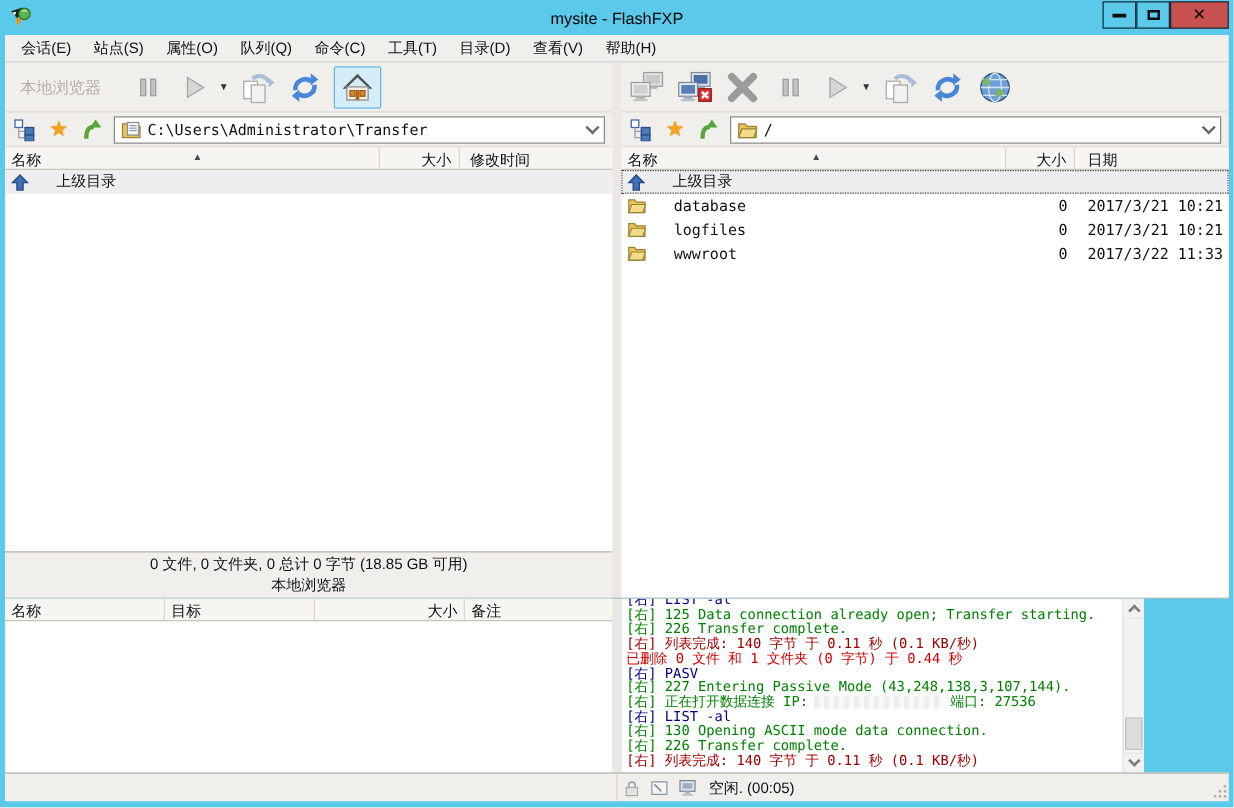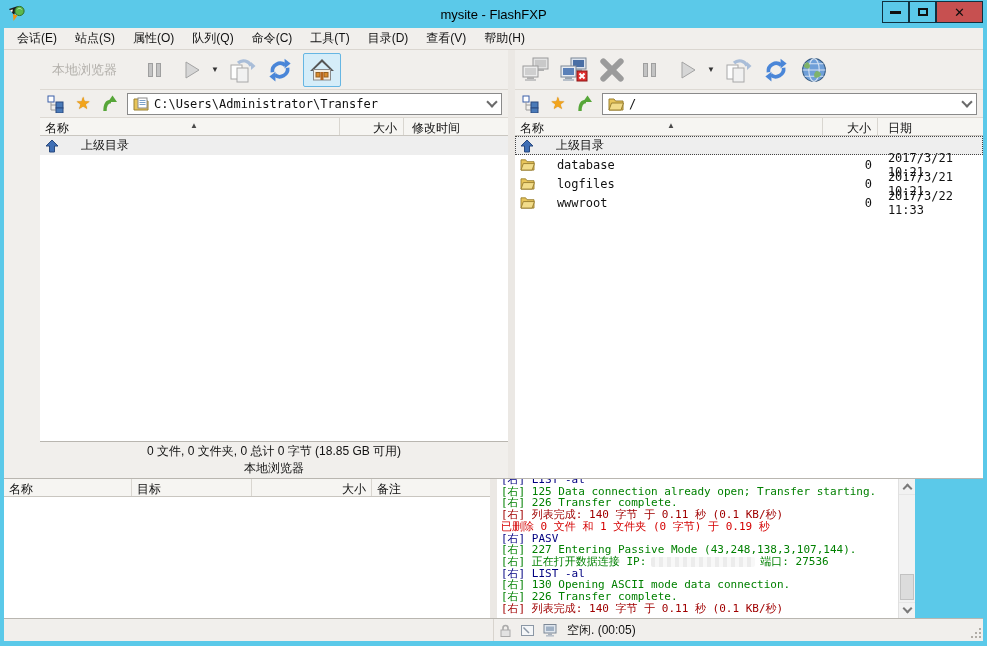--- a/index.html
+++ b/index.html
@@ -18,21 +18,21 @@
   .btn-close { width:47px; }
   .glyph-min { width:11px; height:3px; background:#101010; }
   .glyph-max { width:10px; height:8px; border:2px solid #101010; }
   .glyph-close { font-weight:bold; font-size:13px; color:#0d0d0d; font-family:"DejaVu Sans", sans-serif; }
 
   
   .menubar { height: 22px; background:#f1efec; border-bottom:1px solid #dad6d0; display:flex; align-items:center; padding-left:4px; }
   .menu-item { padding: 3px 9px; }
 
   
-  .main { display:flex; height: 428px; background:#f1efec;padding-left:36px; }
+  .main { display:flex; height: 428px; background:#f1efec; }
   .pane { width: 486px; display:flex; flex-direction:column; }
   .vsplit { width: 7px; background:#ebe8e4; cursor: col-resize; }
 
   
   .toolbar { height: 40px; display:flex; align-items:center; padding: 0 6px; gap: 8px; border-bottom:1px solid #ddd9d3; }
   .tb-label { color:#b3b0ab; font-size:13px; margin: 0 14px 0 6px; }
   .tbtn { min-width:30px; height:34px; display:flex; align-items:center; justify-content:center; }
   .tbtn.active { background:#d5edf9; border:1px solid #66b6e3; border-radius:2px; width:38px; }
   .pause-glyph { display:flex; gap:3px; }
   .pause-glyph i { display:block; width:5px; height:14px; background:#c3c3c3; border:1px solid #9f9f9f; }
@@ -375,21 +375,21 @@
       </div>
       <div class="queuebody"></div>
     </div>
     <div class="bsplit"></div>
     <div class="logpane">
       <div class="loglines">
         <div style="color: rgb(0, 0, 128);">[右] LIST -al</div>
         <div style="color: rgb(0, 128, 0);">[右] 125 Data connection already open; Transfer starting.</div>
         <div style="color: rgb(0, 128, 0);">[右] 226 Transfer complete.</div>
         <div style="color: rgb(160, 0, 0);">[右] 列表完成: 140 字节 于 0.11 秒 (0.1 KB/秒)</div>
-        <div style="color: rgb(212, 0, 0);">已删除 0 文件 和 1 文件夹 (0 字节) 于 0.19 秒</div>
+        <div style="color: rgb(212, 0, 0);">已删除 0 文件 和 1 文件夹 (0 字节) 于 0.44 秒</div>
         <div style="color: rgb(0, 0, 128);">[右] PASV</div>
         <div style="color: rgb(0, 128, 0);">[右] 227 Entering Passive Mode (43,248,138,3,107,144).</div>
         <div style="color: rgb(0, 128, 0);">
           <span>[右] 正在打开数据连接 IP:</span><span class="censored"></span><span>端口: 27536</span>
         </div>
         <div style="color: rgb(0, 0, 128);">[右] LIST -al</div>
         <div style="color: rgb(0, 128, 0);">[右] 130 Opening ASCII mode data connection.</div>
         <div style="color: rgb(0, 128, 0);">[右] 226 Transfer complete.</div>
         <div style="color: rgb(160, 0, 0);">[右] 列表完成: 140 字节 于 0.11 秒 (0.1 KB/秒)</div>
       </div>

